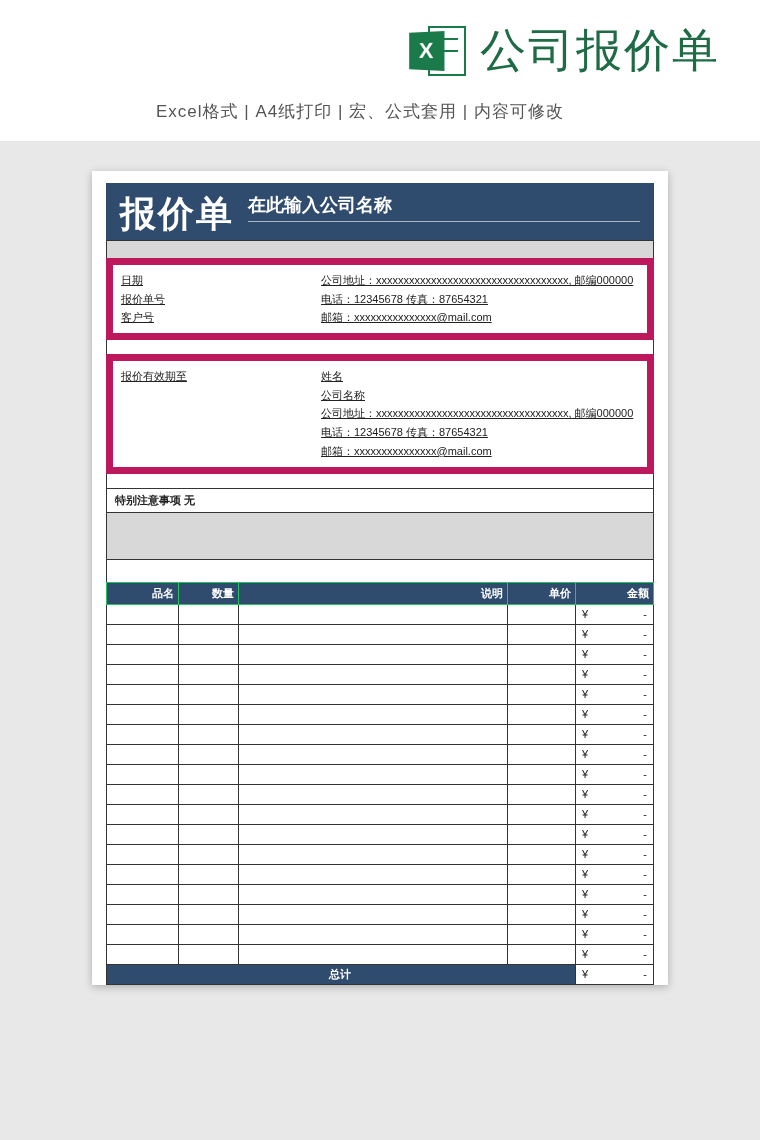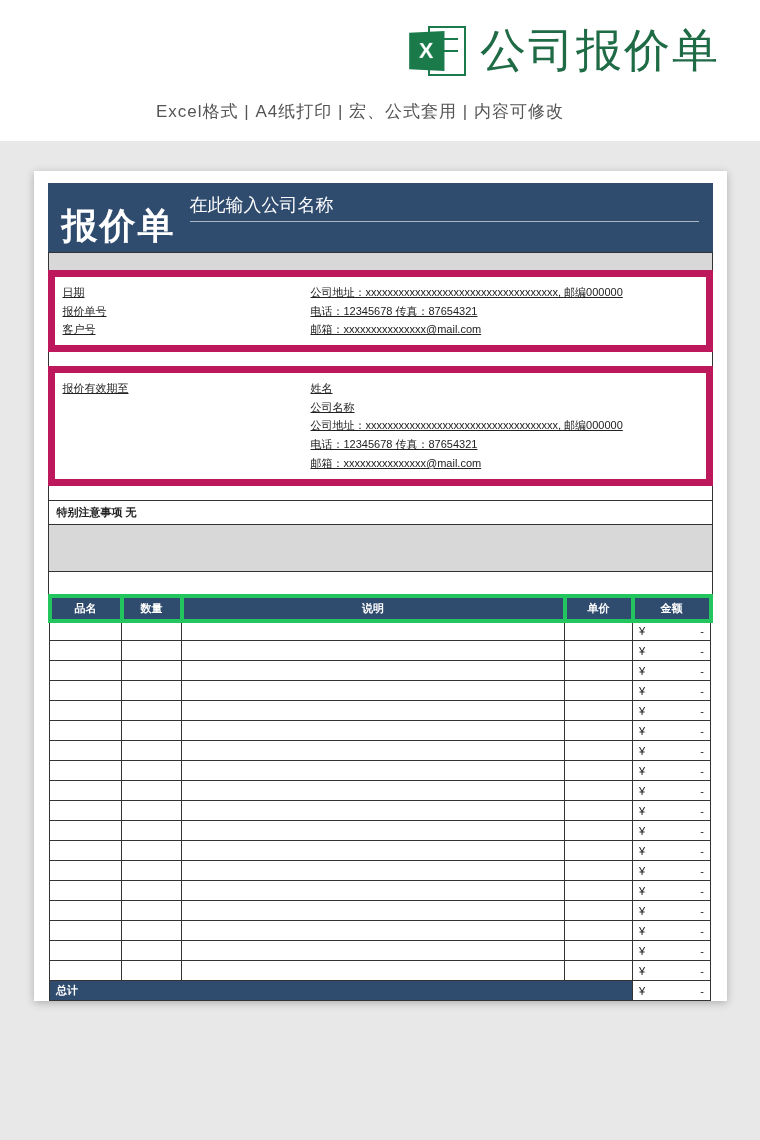--- a/index.html
+++ b/index.html
@@ -69,21 +69,21 @@
     margin-top: 18px;
     letter-spacing: 1px;
   }
 
   .page-wrap {
     display: flex;
     justify-content: center;
     padding-top: 30px;
   }
   .page {
-    width: 693px;
+    width: 576px;
     background: #fff;
     box-shadow: 0 2px 8px rgba(0,0,0,.25);
     font-size: 11px;
     color: #222;
   }
   .inner {
     padding: 12px 14px 0 14px;
   }
 
   .hdr {
@@ -96,24 +96,24 @@
   }
   .hdr-big {
     font-size: 36px;
     font-weight: 900;
     letter-spacing: 2px;
     line-height: 1;
   }
   .hdr-right { flex: 1; padding-bottom: 2px; }
   .hdr-co {
     font-size: 18px;
-    font-weight: 400;
+    font-weight: 700;
     border-bottom: 1px solid rgba(255,255,255,.6);
     padding-bottom: 4px;
-    margin-bottom: 20px;
+    margin-bottom: 8px;
   }
   .hdr-sub {
     font-size: 10px;
     color: #cfd8e3;
   }
 
   .gray-bar { background: #d8d8d8; height: 18px; border: 1px solid #333; border-bottom: none; }
 
   .info-block {
     border: 7px solid #be185d;
@@ -122,21 +122,20 @@
   }
   .info-left {
     width: 200px;
     padding: 6px 8px;
     line-height: 1.7;
   }
   .info-right {
     flex: 1;
     padding: 6px 8px;
     line-height: 1.7;
-    margin-left: 48px;
   }
 
   .spacer-row {
     border-left: 1px solid #333;
     border-right: 1px solid #333;
     height: 14px;
   }
 
   .notes-head {
     border: 1px solid #333;
@@ -159,22 +158,22 @@
   table.items {
     width: 100%;
     border-collapse: collapse;
   }
   table.items th {
     background: #2f4b6e;
     color: #fff;
     font-weight: 600;
     font-size: 11px;
     padding: 3px 4px;
-    border: 4px solid #22c55e;
-    text-align: center;
+    border: 1px solid #22c55e;
+    text-align: right;
   }
   table.items td {
     border: 1px solid #333;
     height: 20px;
     padding: 0 6px;
     font-size: 11px;
   }
   .col-name  { width: 72px; }
   .col-qty   { width: 60px; }
   .col-desc  { }
@@ -182,21 +181,21 @@
   .col-amt   { width: 78px; }
   td.amt { text-align: left; position: relative; }
   td.amt .yen { float: left; }
   td.amt .dash { float: right; }
 
   tr.total td {
     background: #2f4b6e;
     color: #fff;
     font-weight: 600;
   }
-  tr.total td.lbl { text-align: left; padding-right: 8px; }
+  tr.total td.lbl { text-align: center; padding-right: 8px; }
   tr.total td.amt { background: #fff; color: #222; font-weight: normal; }
 
 </style>
 </head>
 <body>
 
 <div class="top-white">
   <div class="title-row">
     <div class="excel-icon">
       <div class="excel-back"></div>

